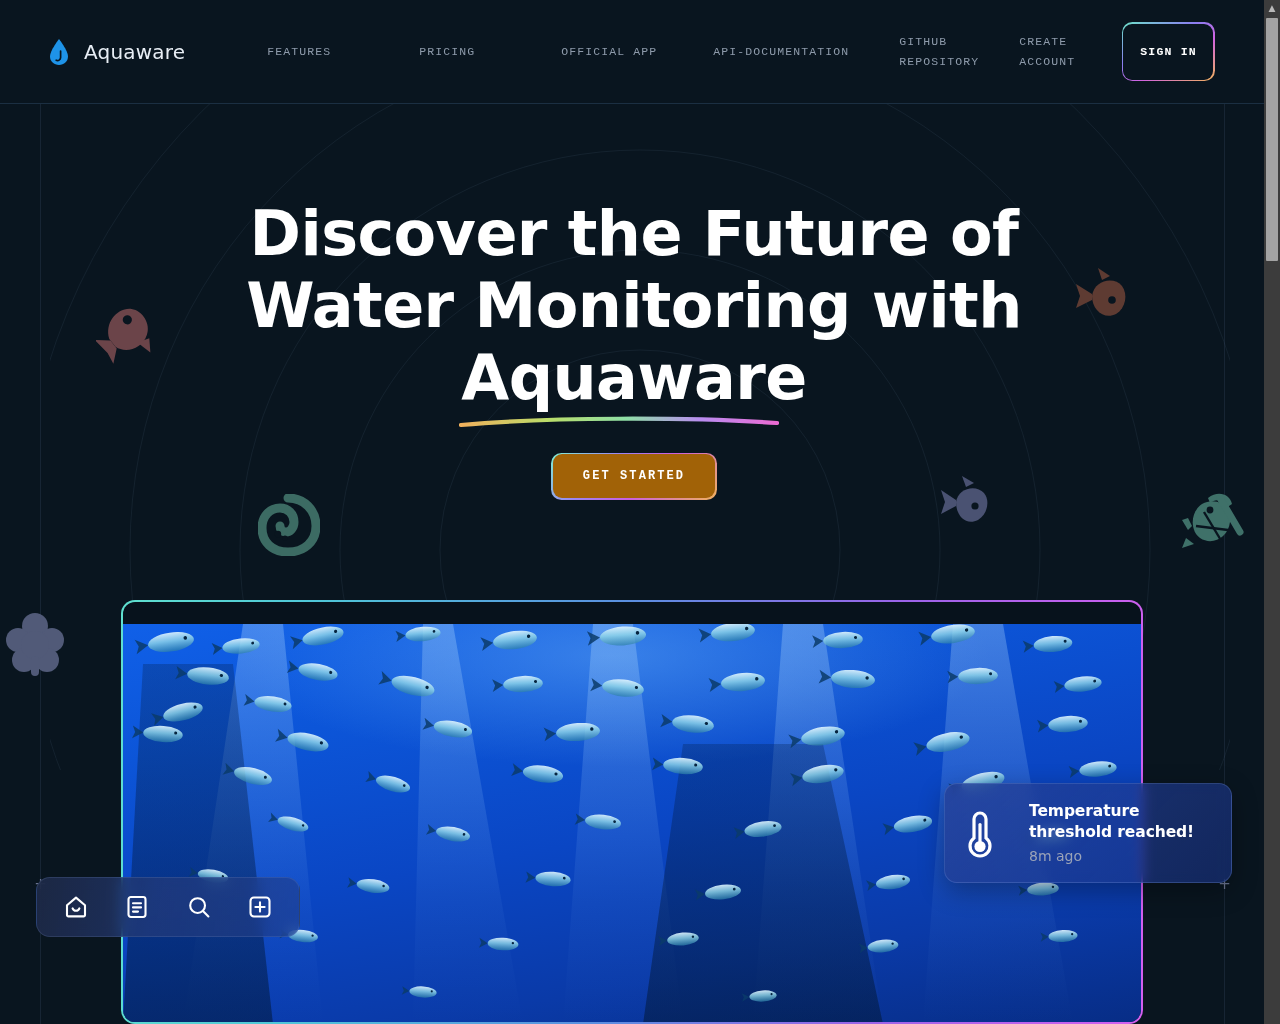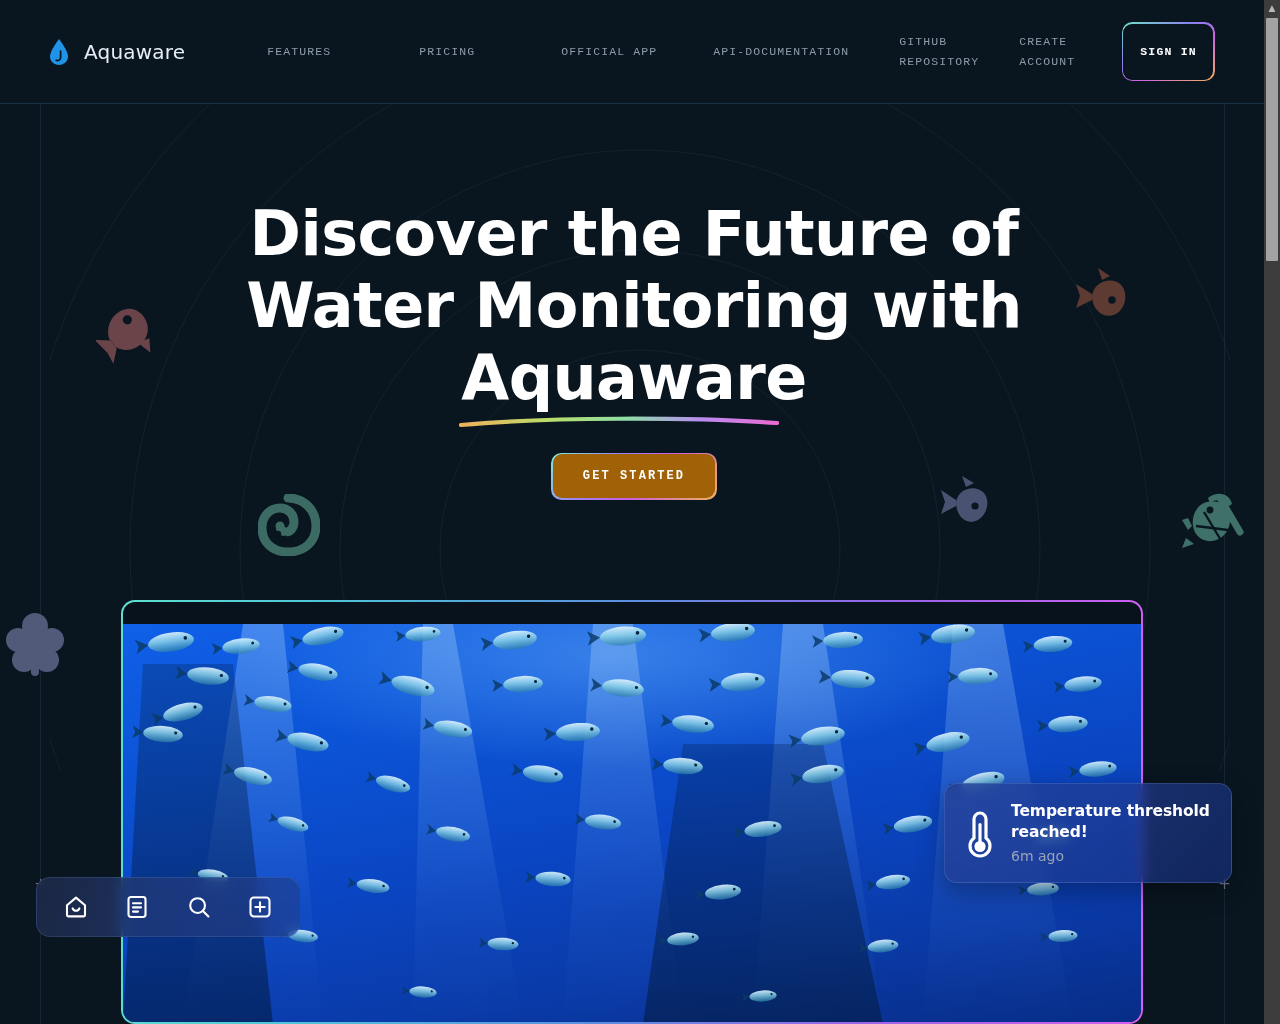--- a/index.html
+++ b/index.html
@@ -128,21 +128,21 @@
   }
   .rays { position:absolute; inset:0; }
 
   
   .notif {
     position:absolute; left:944px; top:783px; width:288px; height:100px;
     border-radius:13px; z-index:20;
     background:linear-gradient(135deg, rgba(38,64,150,.80) 0%, rgba(30,58,142,.68) 55%, rgba(24,50,130,.62) 100%);
     border:1px solid rgba(150,180,240,.20);
     backdrop-filter:blur(6px);
-    display:flex; align-items:center; gap:14px; padding:0 16px 0 18px;
+    display:flex; align-items:center; gap:32px; padding:0 16px 0 18px;
     box-shadow:0 8px 26px rgba(0,0,0,.30);
   }
   .thermo { flex:0 0 auto; }
   .notif-text { display:flex; flex-direction:column; }
   .notif-title {
     color:#ffffff; font-size:15.5px; line-height:21px; font-weight:700;
     font-family:"DejaVu Sans", sans-serif; letter-spacing:-.1px;
   }
   .notif-time {
     color:#9aa3b8; font-size:14px; line-height:20px; margin-top:3px;
@@ -389,21 +389,21 @@
   <div class="notif">
     <svg class="thermo" width="34" height="52" viewBox="0 0 34 52">
       <g fill="none" stroke="#ffffff" stroke-width="3.2">
         <path d="M17 6 a6 6 0 0 1 6 6 v19 a10 10 0 1 1 -12 0 v-19 a6 6 0 0 1 6 -6 z"></path>
       </g>
       <rect x="15.4" y="16" width="3.2" height="21" rx="1.6" fill="#ffffff"></rect>
       <circle cx="17" cy="39.5" r="5.6" fill="#ffffff"></circle>
     </svg>
     <div class="notif-text">
       <div class="notif-title">Temperature threshold reached!</div>
-      <div class="notif-time">6m ago</div>
+      <div class="notif-time">8m ago</div>
     </div>
   </div>
 
   <div class="toolbar">
     <button class="tb-btn">
       <svg width="26" height="26" viewBox="0 0 26 26">
         <path d="M4 11.2 L13 3.6 L22 11.2 V21 a1.4 1.4 0 0 1 -1.4 1.4 H5.4 A1.4 1.4 0 0 1 4 21 Z" fill="none" stroke="#ffffff" stroke-width="2.1" stroke-linejoin="round"></path>
         <path d="M9.6 14.4 a3.6 3.6 0 0 0 6.8 0" fill="none" stroke="#ffffff" stroke-width="2.1" stroke-linecap="round"></path>
       </svg>
     </button>

